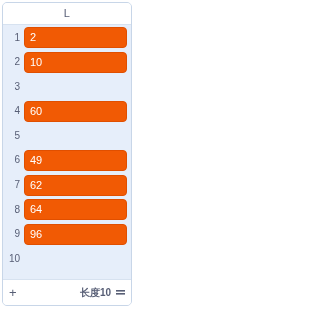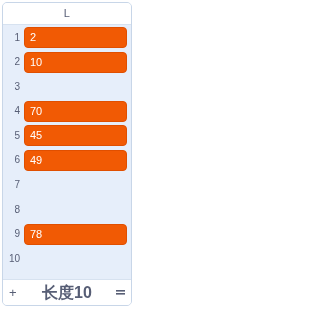--- a/index.html
+++ b/index.html
@@ -110,25 +110,25 @@
   #add-item-button {
     font-size: 13px;
     color: #575e75;
     line-height: 1;
     cursor: pointer;
     user-select: none;
     width: 14px;
     text-align: left;
   }
   #list-length-label {
-    font-size: 16px;
+    font-size: 10px;
     font-weight: bold;
     color: #575e75;
     line-height: 1;
-    text-align: center;
+    text-align: right;
     flex: 1 1 auto;
   }
   #resize-handle {
     width: 14px;
     text-align: right;
     cursor: nwse-resize;
     user-select: none;
     display: flex;
     align-items: center;
     justify-content: flex-end;
@@ -152,39 +152,40 @@
       </div>
       <div class="list-row">
         <span class="row-index">2</span>
         <span class="row-value">10</span>
       </div>
       <div class="list-row">
         <span class="row-index">3</span>
       </div>
       <div class="list-row">
         <span class="row-index">4</span>
-        <span class="row-value">70</span>
+        <span class="row-value">60</span>
       </div>
       <div class="list-row">
         <span class="row-index">5</span>
-        <span class="row-value">45</span>
       </div>
       <div class="list-row">
         <span class="row-index">6</span>
         <span class="row-value">49</span>
       </div>
       <div class="list-row">
         <span class="row-index">7</span>
+        <span class="row-value">62</span>
       </div>
       <div class="list-row">
         <span class="row-index">8</span>
+        <span class="row-value">64</span>
       </div>
       <div class="list-row">
         <span class="row-index">9</span>
-        <span class="row-value">78</span>
+        <span class="row-value">96</span>
       </div>
       <div class="list-row">
         <span class="row-index">10</span>
       </div>
     </div>
 
   <div id="monitor-footer">
     <span id="add-item-button">+</span>
     <span id="list-length-label">长度10</span>
     <span id="resize-handle">

